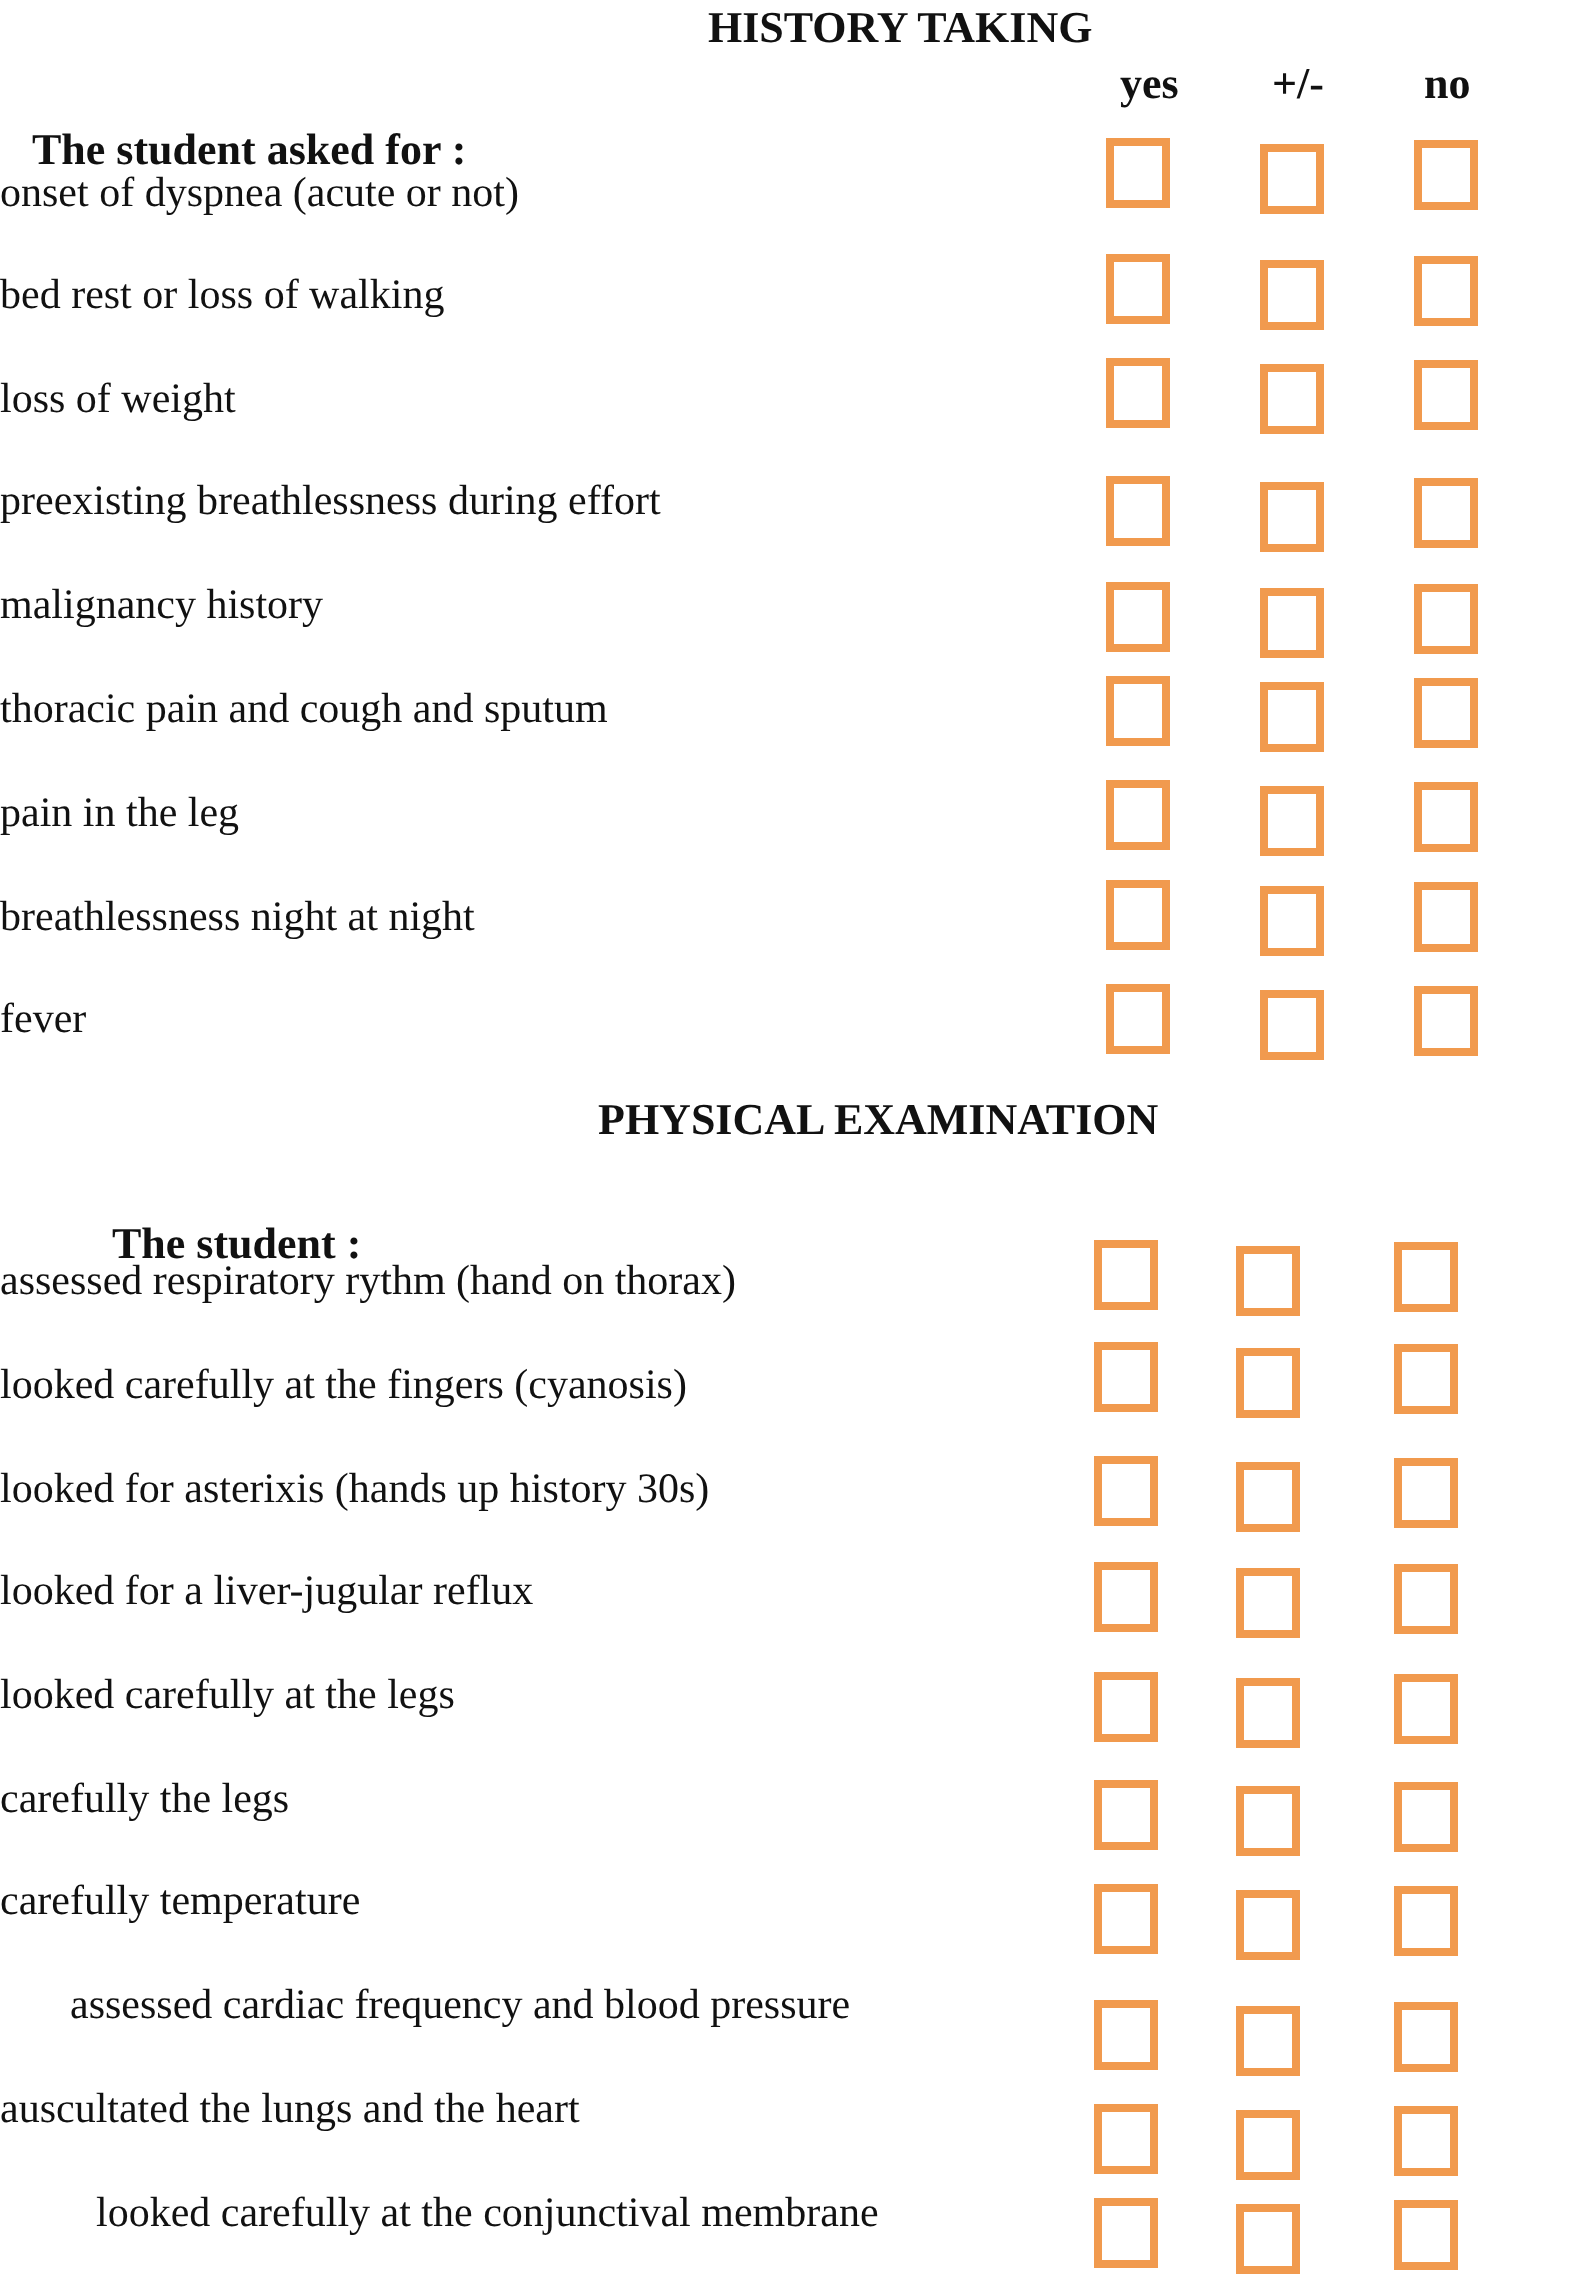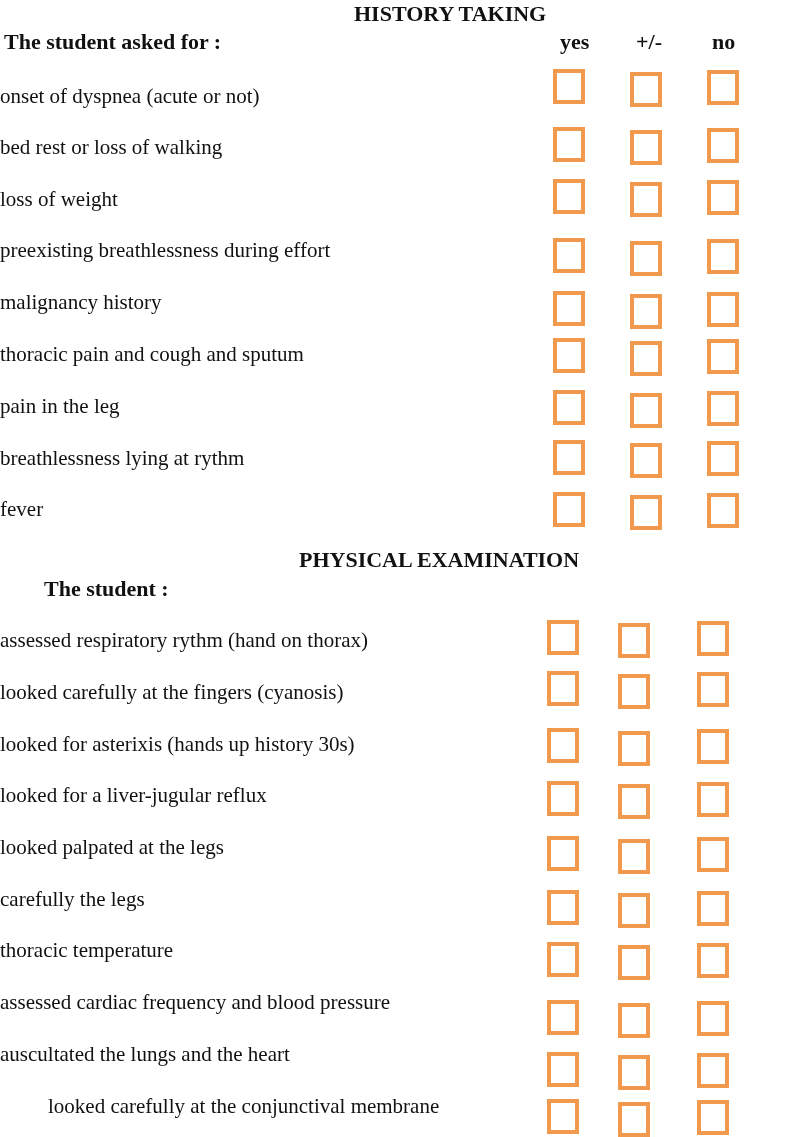--- a/index.html
+++ b/index.html
@@ -1,20 +1,20 @@
 <!DOCTYPE html>
 <html><head>
 <meta charset="utf-8">
 <style>
   html, body { margin: 0; padding: 0; background: #ffffff; }
   body { width: 786px; height: 1137px; position: relative; overflow: hidden;
          font-family: "Liberation Serif", "DejaVu Serif", serif; color: #111; }
   .abs { position: absolute; white-space: nowrap; text-align: center; }
   .section-title { font-weight: bold; font-size: 22px; line-height: 26px; }
-  .section-sub { font-weight: bold; font-size: 22px; line-height: 26px; left: 4px; }
+  .section-sub { font-weight: bold; font-size: 22px; line-height: 26px; left: 16px; margin-top: 33px; }
   .col-head { font-weight: bold; font-size: 22px; line-height: 26px; }
   .item-label { font-size: 21px; line-height: 26px; left: 0; }
   .box { position: absolute; width: 32px; height: 35px; box-sizing: border-box;
          border: 4px solid #f19a4e; background: #fff; cursor: pointer; }
 </style>
 </head>
 <body>
 
 <div class="abs section-title" style="left:354px;top:1px;">HISTORY TAKING</div>
 <div class="abs section-sub" style="top:29px;">The student asked for :</div>
@@ -59,21 +59,21 @@
       <div class="box" role="checkbox" style="left: 630px; top: 341px; border-color: rgb(241, 154, 78);"></div>
       <div class="box" role="checkbox" style="left: 707px; top: 339px; border-color: rgb(241, 154, 78);"></div>
     </div>
     <div>
       <div class="abs item-label" style="top: 393px;">pain in the leg</div>
       <div class="box" role="checkbox" style="left: 553px; top: 390px; border-color: rgb(241, 154, 78);"></div>
       <div class="box" role="checkbox" style="left: 630px; top: 393px; border-color: rgb(241, 154, 78);"></div>
       <div class="box" role="checkbox" style="left: 707px; top: 391px; border-color: rgb(241, 154, 78);"></div>
     </div>
     <div>
-      <div class="abs item-label" style="top: 445px;">breathlessness lying at rythm</div>
+      <div class="abs item-label" style="top: 445px;">breathlessness night at night</div>
       <div class="box" role="checkbox" style="left: 553px; top: 440px; border-color: rgb(241, 154, 78);"></div>
       <div class="box" role="checkbox" style="left: 630px; top: 443px; border-color: rgb(241, 154, 78);"></div>
       <div class="box" role="checkbox" style="left: 707px; top: 441px; border-color: rgb(241, 154, 78);"></div>
     </div>
     <div>
       <div class="abs item-label" style="top: 496px;">fever</div>
       <div class="box" role="checkbox" style="left: 553px; top: 492px; border-color: rgb(241, 154, 78);"></div>
       <div class="box" role="checkbox" style="left: 630px; top: 495px; border-color: rgb(241, 154, 78);"></div>
       <div class="box" role="checkbox" style="left: 707px; top: 493px; border-color: rgb(241, 154, 78);"></div>
     </div>
@@ -101,39 +101,39 @@
       <div class="box" role="checkbox" style="left: 618px; top: 731px; border-color: rgb(241, 154, 78);"></div>
       <div class="box" role="checkbox" style="left: 697px; top: 729px; border-color: rgb(241, 154, 78);"></div>
     </div>
     <div>
       <div class="abs item-label" style="top: 782px;">looked for a liver-jugular reflux</div>
       <div class="box" role="checkbox" style="left: 547px; top: 781px; border-color: rgb(241, 154, 78);"></div>
       <div class="box" role="checkbox" style="left: 618px; top: 784px; border-color: rgb(241, 154, 78);"></div>
       <div class="box" role="checkbox" style="left: 697px; top: 782px; border-color: rgb(241, 154, 78);"></div>
     </div>
     <div>
-      <div class="abs item-label" style="top: 834px;">looked palpated at the legs</div>
+      <div class="abs item-label" style="top: 834px;">looked carefully at the legs</div>
       <div class="box" role="checkbox" style="left: 547px; top: 836px; border-color: rgb(241, 154, 78);"></div>
       <div class="box" role="checkbox" style="left: 618px; top: 839px; border-color: rgb(241, 154, 78);"></div>
       <div class="box" role="checkbox" style="left: 697px; top: 837px; border-color: rgb(241, 154, 78);"></div>
     </div>
     <div>
       <div class="abs item-label" style="top: 886px;">carefully the legs</div>
       <div class="box" role="checkbox" style="left: 547px; top: 890px; border-color: rgb(241, 154, 78);"></div>
       <div class="box" role="checkbox" style="left: 618px; top: 893px; border-color: rgb(241, 154, 78);"></div>
       <div class="box" role="checkbox" style="left: 697px; top: 891px; border-color: rgb(241, 154, 78);"></div>
     </div>
     <div>
-      <div class="abs item-label" style="top: 937px;">thoracic temperature</div>
+      <div class="abs item-label" style="top: 937px;">carefully temperature</div>
       <div class="box" role="checkbox" style="left: 547px; top: 942px; border-color: rgb(241, 154, 78);"></div>
       <div class="box" role="checkbox" style="left: 618px; top: 945px; border-color: rgb(241, 154, 78);"></div>
       <div class="box" role="checkbox" style="left: 697px; top: 943px; border-color: rgb(241, 154, 78);"></div>
     </div>
     <div>
-      <div class="abs item-label" style="top: 989px;">assessed cardiac frequency and blood pressure</div>
+      <div class="abs item-label" style="top: 989px; padding-left: 35px;">assessed cardiac frequency and blood pressure</div>
       <div class="box" role="checkbox" style="left: 547px; top: 1000px; border-color: rgb(241, 154, 78);"></div>
       <div class="box" role="checkbox" style="left: 618px; top: 1003px; border-color: rgb(241, 154, 78);"></div>
       <div class="box" role="checkbox" style="left: 697px; top: 1001px; border-color: rgb(241, 154, 78);"></div>
     </div>
     <div>
       <div class="abs item-label" style="top: 1041px;">auscultated the lungs and the heart</div>
       <div class="box" role="checkbox" style="left: 547px; top: 1052px; border-color: rgb(241, 154, 78);"></div>
       <div class="box" role="checkbox" style="left: 618px; top: 1055px; border-color: rgb(241, 154, 78);"></div>
       <div class="box" role="checkbox" style="left: 697px; top: 1053px; border-color: rgb(241, 154, 78);"></div>
     </div>

